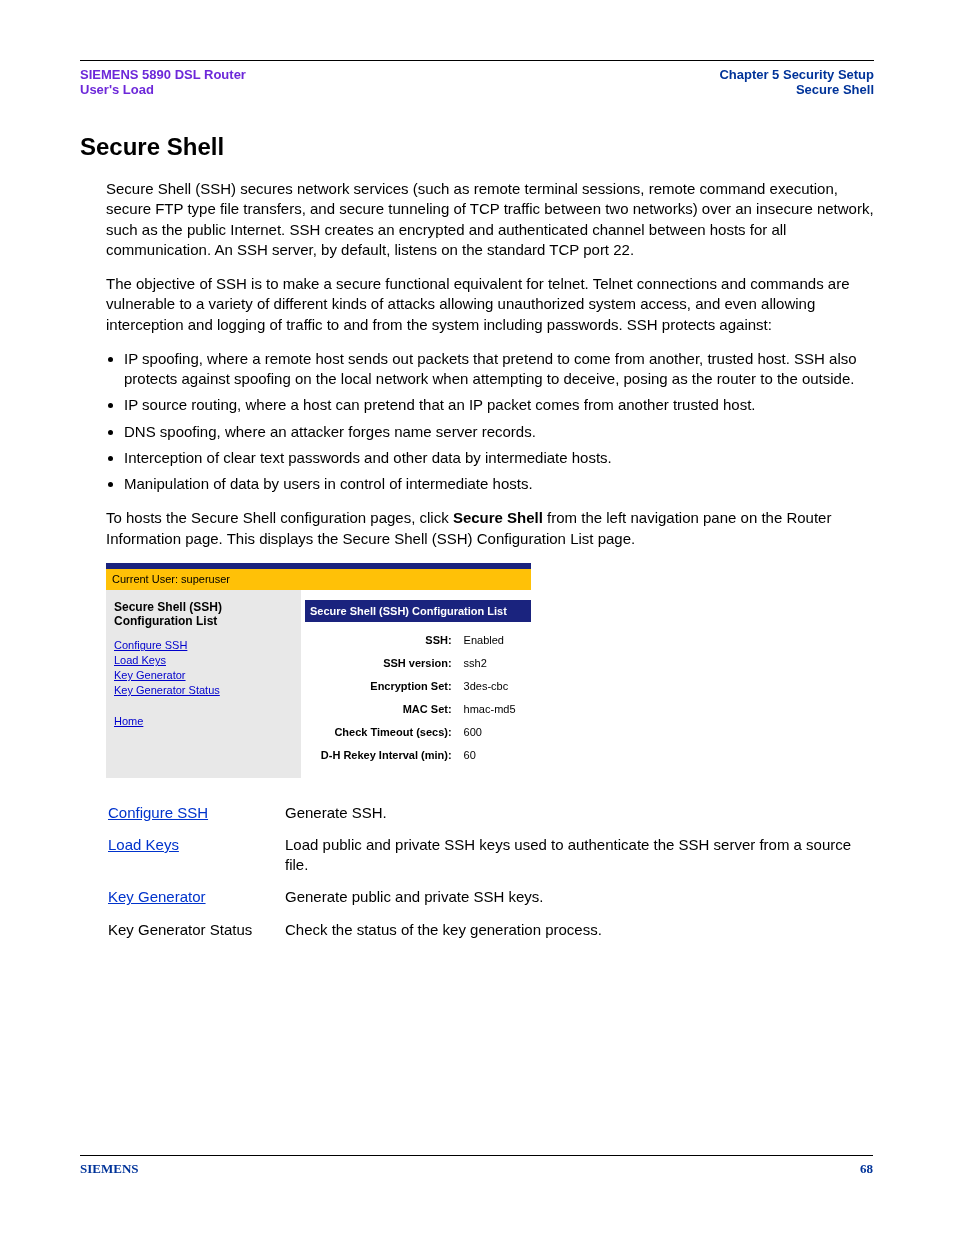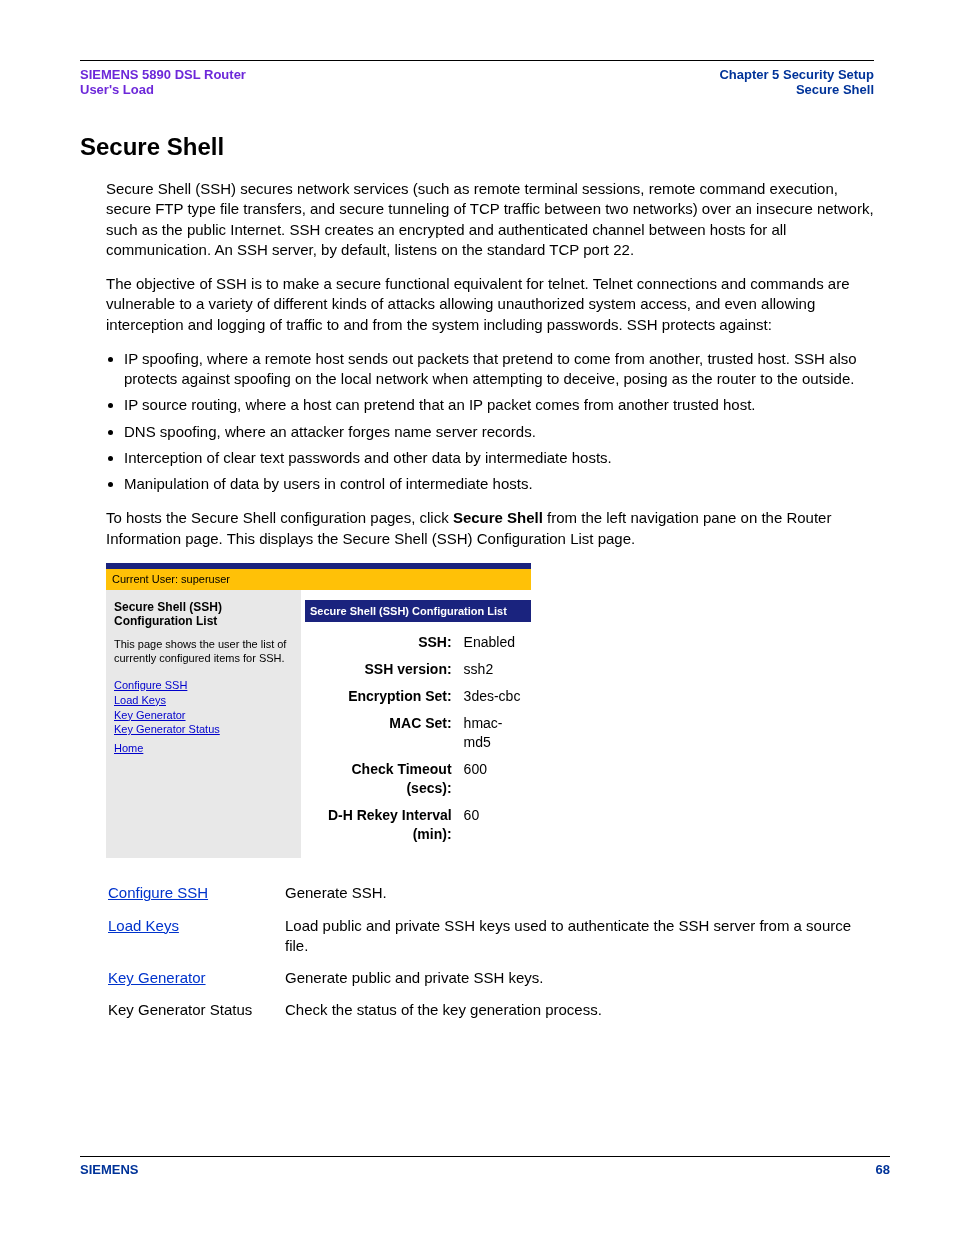--- a/index.html
+++ b/index.html
@@ -82,37 +82,37 @@
     margin-bottom: 12px;
     line-height: 1.25;
   }
   .ss-link {
     color: #0000cc;
     text-decoration: underline;
     font-size: 11px;
     display: block;
     line-height: 1.35;
   }
-  .ss-home { margin-top: 4px; }
+  .ss-home { margin-top: 16px; }
   .ss-right {
     flex: 1;
     background: #fff;
     padding: 10px 0 10px 4px;
   }
   .ss-panel-title {
     background: #1a237e;
     color: #fff;
     font-weight: bold;
     font-size: 11px;
     padding: 4px 5px;
     margin-bottom: 6px;
   }
   .ss-table {
     width: 100%;
-    font-size: 14px;
+    font-size: 11px;
   }
   .ss-table tr td {
     padding: 3px 5px;
     vertical-align: top;
   }
   .ss-table tr td:first-child {
     text-align: right;
     font-weight: bold;
     width: 68%;
   }
@@ -132,21 +132,22 @@
     width: 175px;
   }
   .alink {
     color: #0033cc;
     text-decoration: underline;
   }
   .footer {
     position: absolute;
     bottom: 58px;
     left: 80px;
-    right: 64px;
+    right: 81px;
+    font-family: Liberation Serif, serif;
   }
   .footer-rule {
     border-top: 1.5px solid #000;
     margin-bottom: 5px;
   }
   .footer-row {
     display: flex;
     justify-content: space-between;
     font-size: 13px;
     font-weight: bold;
@@ -187,21 +188,20 @@
       <span>To hosts the Secure Shell configuration pages, click </span><span class="bold">Secure Shell</span><span> from the left navigation pane on the Router Information page. This displays the Secure Shell (SSH) Configuration List page.</span>
     </p>
 
     <div class="screenshot">
       <div class="ss-wrap">
         <div class="ss-topbar"></div>
         <div class="ss-userbar">Current User: superuser</div>
         <div class="ss-main">
           <div class="ss-left">
             <div class="ss-left-title">Secure Shell (SSH) Configuration List</div>
-            <div class="ss-left-desc">This page shows the user the list of currently configured items for SSH.</div>
             <a class="ss-link">Configure SSH</a>
             <a class="ss-link">Load Keys</a>
             <a class="ss-link">Key Generator</a>
             <a class="ss-link">Key Generator Status</a>
             <a class="ss-link ss-home">Home</a>
           </div>
           <div class="ss-right">
             <div class="ss-panel-title">Secure Shell (SSH) Configuration List</div>
             <table class="ss-table">
               <tbody>

